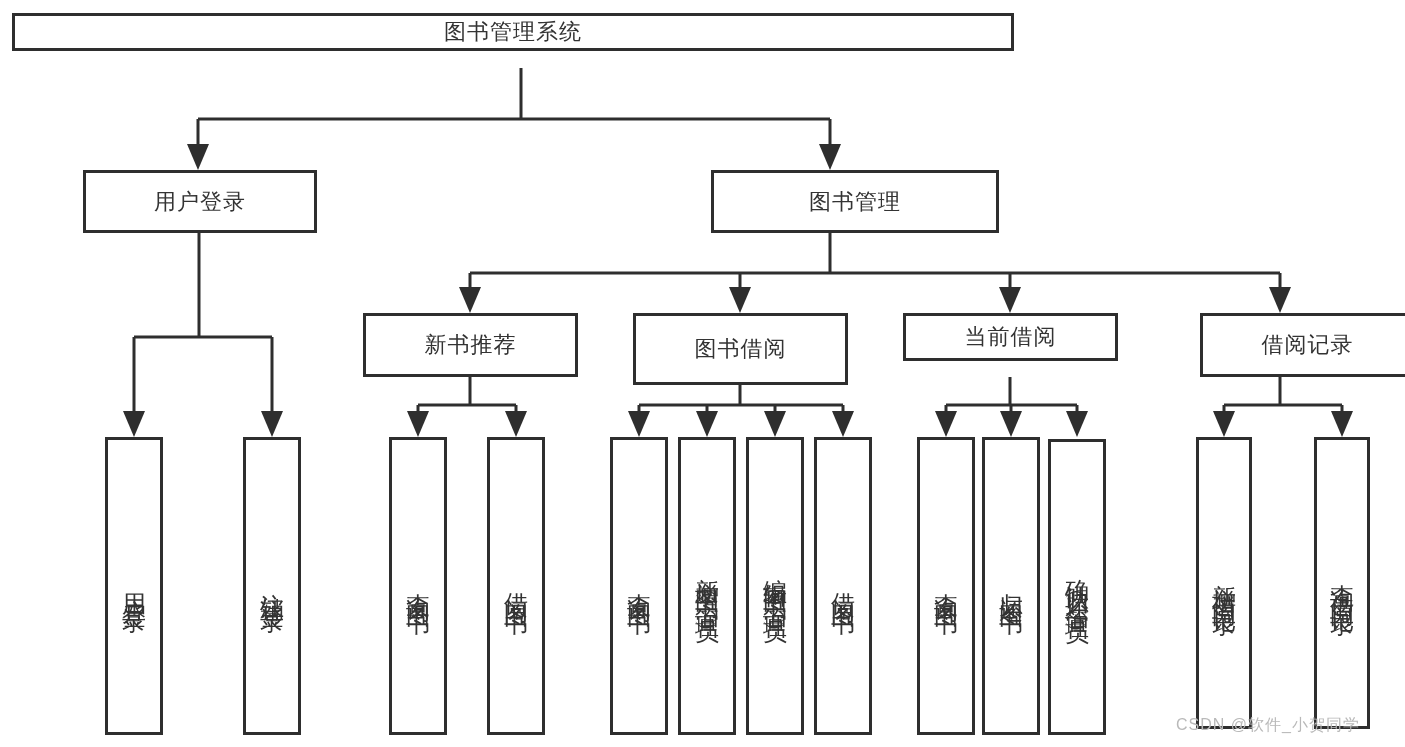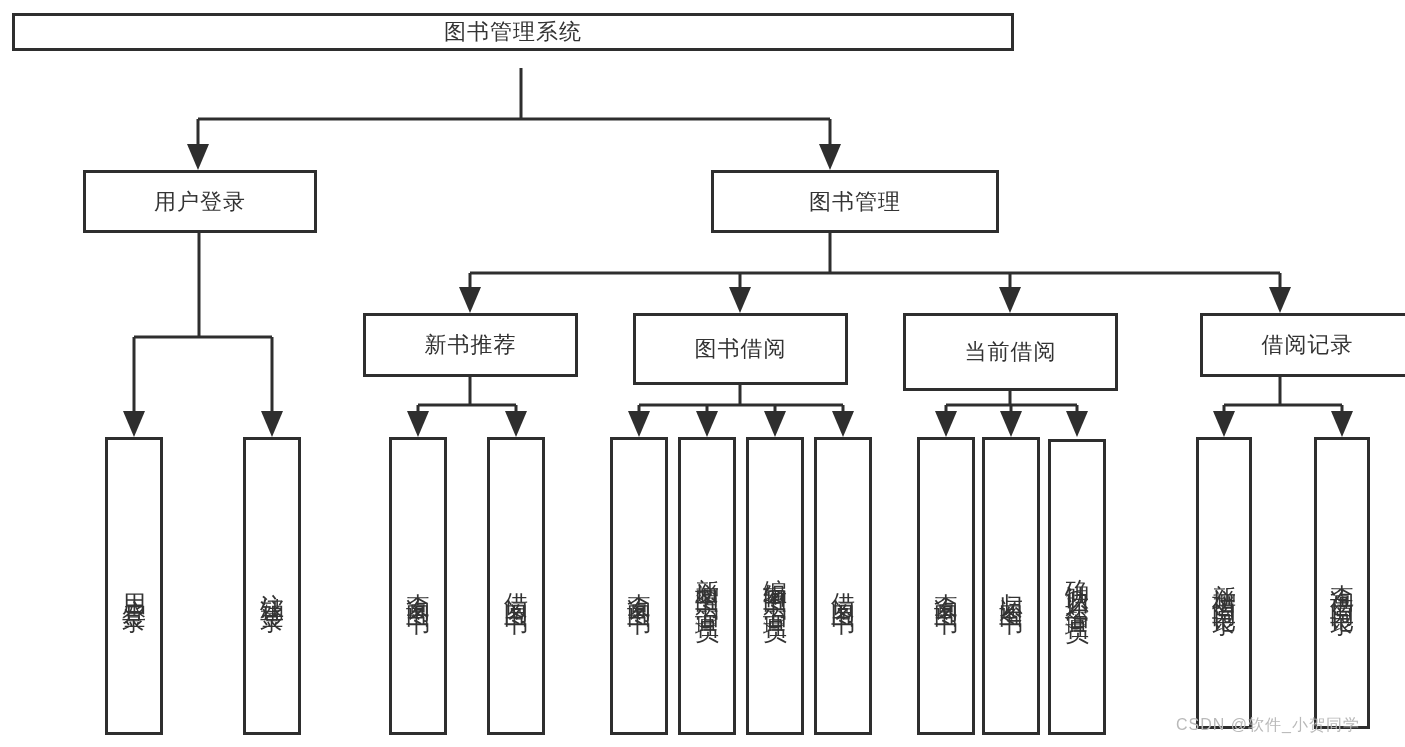--- a/index.html
+++ b/index.html
@@ -91,21 +91,21 @@
 <div class="node h" style="left:711px;top:170px;width:288px;height:63px">
   <span>图书管理</span>
 </div>
 
 <div class="node h" style="left:363px;top:313px;width:215px;height:64px">
   <span>新书推荐</span>
 </div>
 <div class="node h" style="left:633px;top:313px;width:215px;height:72px">
   <span>图书借阅</span>
 </div>
-<div class="node h" style="left:903px;top:313px;width:215px;height:78px">
+<div class="node h" style="left:903px;top:313px;width:215px;height:48px">
   <span>当前借阅</span>
 </div>
 <div class="node h" style="left:1200px;top:313px;width:215px;height:64px">
   <span>借阅记录</span>
 </div>
 
 <div class="node leaf" style="left:105px;top:437px;width:58px;height:298px">
   <span>用户登录</span>
 </div>
 <div class="node leaf" style="left:243px;top:437px;width:58px;height:298px">

